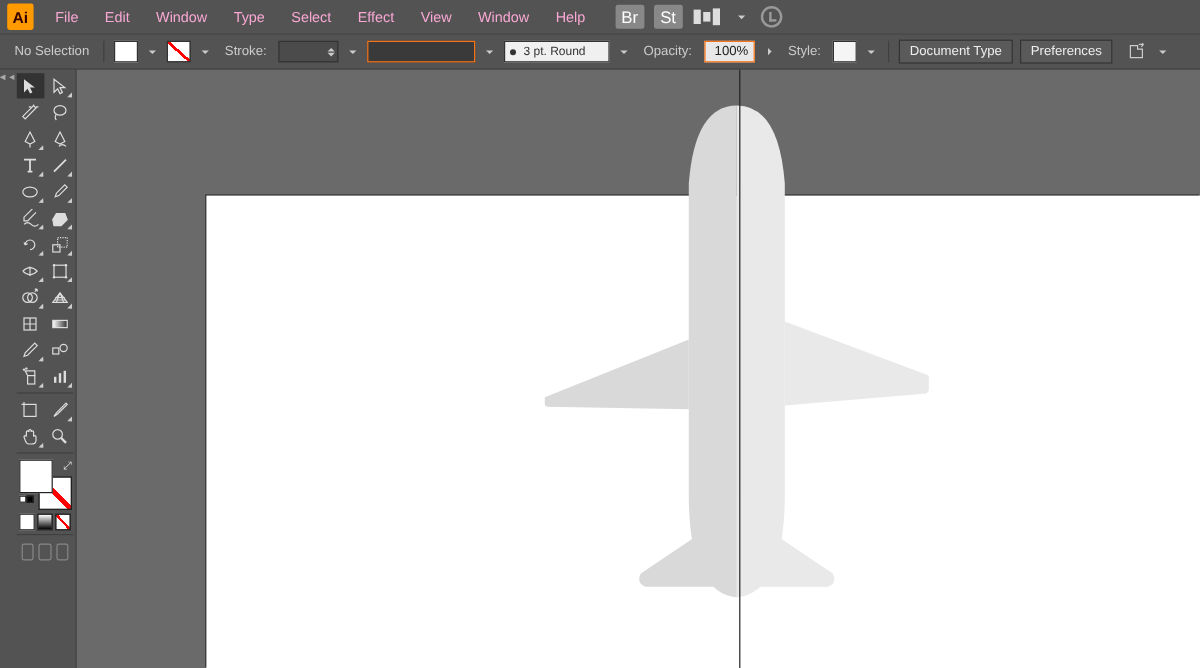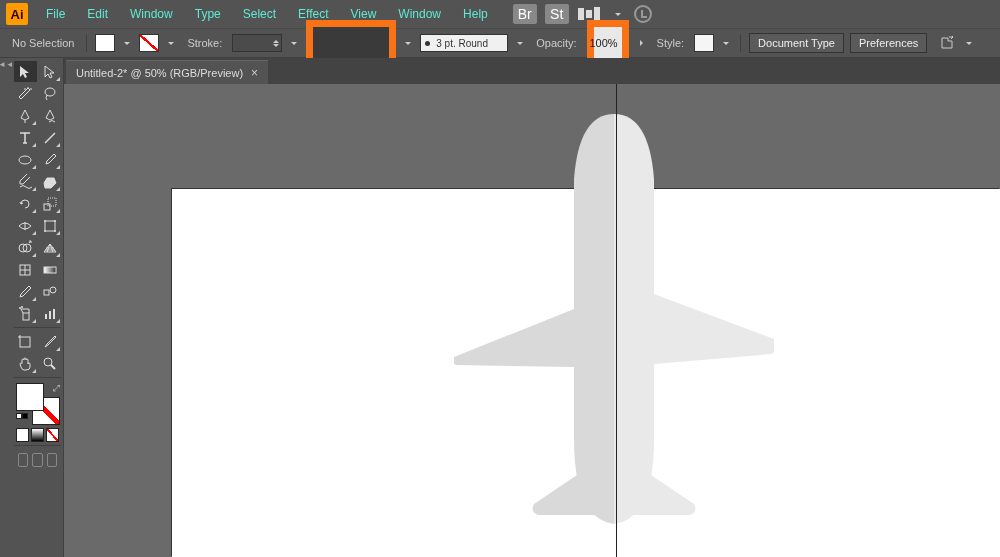--- a/index.html
+++ b/index.html
@@ -1,41 +1,41 @@
 <!DOCTYPE html>
 <html><head>
 <meta charset="utf-8">
 <style>
   * { box-sizing: border-box; margin: 0; padding: 0; font-family: "Segoe UI", Tahoma, sans-serif; user-select: none; }
   body { width: 1000px; height: 557px; background: #535353; overflow: hidden; display: flex; flex-direction: column; color: #ddd; font-size: 11px; }
   
   
   .menubar { height: 28px; background: #535353; display: flex; align-items: center; padding: 0 6px; gap: 2px; }
   .ai-logo { width: 22px; height: 22px; background: #ff9a00; color: #330000; font-weight: bold; font-size: 13px; display: flex; align-items: center; justify-content: center; margin-right: 6px; border-radius: 2px; }
-  .menu-item { padding: 4px 10px; color: #5eead4; font-size: 12px; cursor: pointer; }
+  .menu-item { padding: 4px 10px; color: #f9a8d4; font-size: 12px; cursor: pointer; }
   .menu-spacer { width: 8px; }
   .menu-icon { width: 24px; height: 20px; background: #888; display: flex; align-items: center; justify-content: center; font-size: 14px; color: #fff; border-radius: 2px; margin: 0 3px; cursor:pointer; }
   .workspace-switch { width: 28px; height: 16px; display:flex; gap:2px; align-items:center; margin: 0 4px; }
   .workspace-switch span { width:6px; height:12px; background:#ddd; display:block; }
   .sync-icon { width:18px; height:18px; border:2px solid #999; border-radius:50%; margin-left:8px; position:relative; }
   .sync-icon::after { content:''; position:absolute; top:3px; left:5px; width:4px; height:6px; border-left:2px solid #999; border-bottom:2px solid #999; }
   
   
   .controlbar { height: 30px; background: #535353; border-top:1px solid #484848; border-bottom:1px solid #404040; display: flex; align-items: center; padding: 0 8px; gap: 6px; }
   .ctrl-label { color: #ccc; font-size: 11px; padding: 0 4px; }
   .swatch { width: 20px; height: 18px; border:1px solid #333; background:#fff; }
   .swatch.none { background: linear-gradient(to top right, #fff 0%, #fff 45%, #f00 45%, #f00 55%, #fff 55%, #fff 100%); }
   .dd { width:12px; height:18px; display:flex; align-items:center; justify-content:center; color:#ccc; cursor:pointer; }
   .dd::after { content:''; border:3px solid transparent; border-top-color:#ccc; margin-top:3px; }
   .stroke-weight { width: 50px; height: 18px; background:#4b4b4b; border:1px solid #333; display:flex; align-items:center; justify-content:flex-end; padding-right:2px; }
   .stroke-weight .up-down { display:flex; flex-direction:column; gap:1px; }
   .stroke-weight .up-down span { width:0;height:0;border:3px solid transparent; }
   .stroke-weight .up-down span:first-child { border-bottom-color:#ccc; }
   .stroke-weight .up-down span:last-child { border-top-color:#ccc; }
-  .field { height:18px; background:#3a3a3a; border:7px solid #f97316; padding:16px 4px; display:flex; align-items:center; color:#ccc;text-align:right; }
+  .field { height:18px; background:#3a3a3a; border:1px solid #f97316; padding:0 4px; display:flex; align-items:center; color:#ccc;text-align:right; }
   .wide { width: 90px; }
   .opacity-field { width:42px; background:#e8e8e8; color:#222; justify-content:flex-end; padding-right:4px; }
   .btn { height:20px; background:#5a5a5a; border:1px solid #333; color:#eee; padding:0 8px; display:flex; align-items:center; cursor:pointer; font-size:11px; }
   .sep { width:1px; height:18px; background:#404040; margin:0 2px; }
   .brush-profile { width:88px; height:18px; background:#f0f0f0; border:1px solid #333; display:flex; align-items:center; justify-content:flex-start; padding-left:4px; }
   .brush-profile .dot { width:5px; height:5px; background:#333; border-radius:50%; margin-right:6px; }
   .brush-profile .txt { color:#333; font-size:10px; }
   
   
   .main { flex:1; display:flex; overflow:hidden; }
@@ -383,26 +383,20 @@
     </div>
     <div class="divider"></div>
     <div class="screenmodes">
       <span></span>
       <span></span>
       <span></span>
     </div>
   </div>
 
   <div class="docarea">
-    <div class="tabbar">
-      <div class="tab">
-        <span>Untitled-2* @ 50% (RGB/Preview)</span>
-        <span class="close">×</span>
-      </div>
-    </div>
     <div class="canvas-wrap">
       <div class="artboard"></div>
       <div class="plane">
         <svg viewBox="0 0 320 430">
 
           <g fill="#e9e9e9">
 
             <path d="M160 5 Q195 5 200 70 L200 170 L200 330 Q200 410 160 415 Z"></path>
 
             <path d="M200 185 L320 230 Q325 238 318 245 L200 255 Z"></path>

